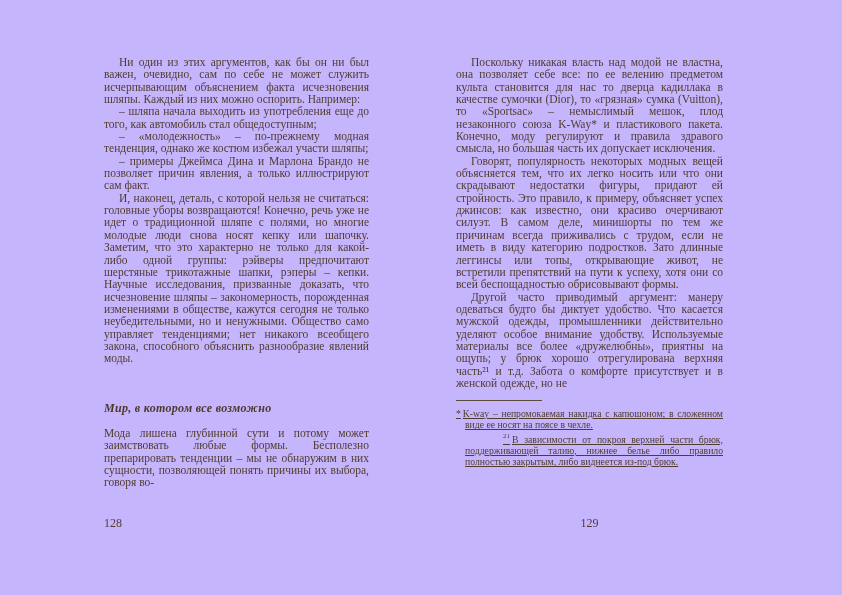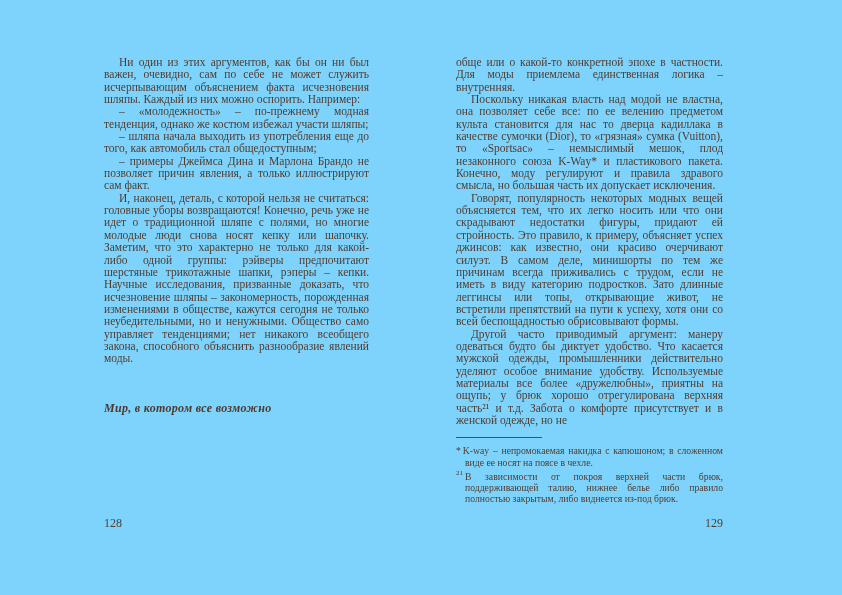--- a/index.html
+++ b/index.html
@@ -4,21 +4,21 @@
 <style>
   html, body {
     margin: 0;
     padding: 0;
     background: #ffffff;
   }
   #spread {
     position: relative;
     width: 842px;
     height: 595px;
-    background: #7dd3fc;
+    background: #c4b5fd;
     overflow: hidden;
     font-family: "Liberation Serif", "DejaVu Serif", serif;
     color: #523c30;
   }
   .column {
     position: absolute;
     top: 56px;
     font-size: 11.5px;
     line-height: 12.35px;
   }
@@ -33,63 +33,64 @@
   h2.section-heading {
     margin: 37px 0 13px 0;
     font-size: 12px;
     font-weight: bold;
     font-style: italic;
     letter-spacing: 0.3px;
     color: #4f382c;
   }
   .footnotes {
     margin-top: 11px;
+    text-decoration: underline;
   }
   .fn-rule {
     width: 86px;
     border: 0;
     border-top: 1.2px solid #5f4a3e;
     margin: 0 0 7px 0;
   }
   .footnote {
     font-size: 9.7px;
     line-height: 11.2px;
     text-align: justify;
     padding-left: 9px;
     text-indent: -9px;
     margin-bottom: 3px;
     color: #523c30;
   }
   .fn-marker { margin-right: 2px; }
-  sup.fn-marker { font-size: 7px; line-height: 0; }
+  sup.fn-marker { font-size: 7px; line-height: 0; margin-left: 47px; }
   .page-number {
     position: absolute;
     top: 516px;
     font-size: 12px;
     color: #523c30;
   }
   #page-number-left  { left: 104px; }
-  #page-number-right { left: 456px; width: 267px; text-align: right; }
+  #page-number-right { left: 456px; width: 267px; text-align: center; }
 </style>
 </head>
 <body>
 
 <div id="spread">
 
   <div id="left-column" class="column">
     <p class="indent">Ни один из этих аргументов, как бы он ни был важен, очевидно, сам по себе не может служить исчерпывающим объяснением факта исчезновения шляпы. Каждый из них можно оспорить. Например:</p>
+    <p class="indent">– шляпа начала выходить из употребления еще до того, как автомобиль стал общедоступным;</p>
     <p class="indent">– «молодежность» – по-прежнему модная тенденция, однако же костюм избежал участи шляпы;</p>
-    <p class="indent">– шляпа начала выходить из употребления еще до того, как автомобиль стал общедоступным;</p>
     <p class="indent">– примеры Джеймса Дина и Марлона Брандо не позволяет причин явления, а только иллюстрируют сам факт.</p>
     <p class="indent">И, наконец, деталь, с которой нельзя не считаться: головные уборы возвращаются! Конечно, речь уже не идет о традиционной шляпе с полями, но многие молодые люди снова носят кепку или шапочку. Заметим, что это характерно не только для какой-либо одной группы: рэйверы предпочитают шерстяные трикотажные шапки, рэперы – кепки. Научные исследования, призванные доказать, что исчезновение шляпы – закономерность, порожденная изменениями в обществе, кажутся сегодня не только неубедительными, но и ненужными. Общество само управляет тенденциями; нет никакого всеобщего закона, способного объяснить разнообразие явлений моды.</p>
     <h2 class="section-heading">Мир, в котором все возможно</h2>
+    <p>Мода лишена глубинной сути и потому может заимствовать любые формы. Бесполезно препарировать тенденции – мы не обнаружим в них сущности, позволяющей понять причины их выбора, говоря во-</p>
   </div>
 
   <div id="right-column" class="column">
-    <p>обще или о какой-то конкретной эпохе в частности. Для моды приемлема единственная логика – внутренняя.</p>
     <p class="indent">Поскольку никакая власть над модой не властна, она позволяет себе все: по ее велению предметом культа становится для нас то дверца кадиллака в качестве сумочки (Dior), то «грязная» сумка (Vuitton), то «Sportsac» – немыслимый мешок, плод незаконного союза K-Way* и пластикового пакета. Конечно, моду регулируют и правила здравого смысла, но большая часть их допускает исключения.</p>
     <p class="indent">Говорят, популярность некоторых модных вещей объясняется тем, что их легко носить или что они скрадывают недостатки фигуры, придают ей стройность. Это правило, к примеру, объясняет успех джинсов: как известно, они красиво очерчивают силуэт. В самом деле, минишорты по тем же причинам всегда приживались с трудом, если не иметь в виду категорию подростков. Зато длинные леггинсы или топы, открывающие живот, не встретили препятствий на пути к успеху, хотя они со всей беспощадностью обрисовывают формы.</p>
     <p class="indent">Другой часто приводимый аргумент: манеру одеваться будто бы диктует удобство. Что касается мужской одежды, промышленники действительно уделяют особое внимание удобству. Используемые материалы все более «дружелюбны», приятны на ощупь; у брюк хорошо отрегулирована верхняя часть²¹ и т.д. Забота о комфорте присутствует и в женской одежде, но не</p>
 
     <div class="footnotes">
       <hr class="fn-rule">
       <div class="footnote"><span class="fn-marker">*</span><span>K-way – непромокаемая накидка с капюшоном; в сложенном виде ее носят на поясе в чехле.</span></div>
       <div class="footnote"><sup class="fn-marker">21</sup><span>В зависимости от покроя верхней части брюк, поддерживающей талию, нижнее белье либо правило полностью закрытым, либо виднеется из-под брюк.</span></div>
     </div>
   </div>

